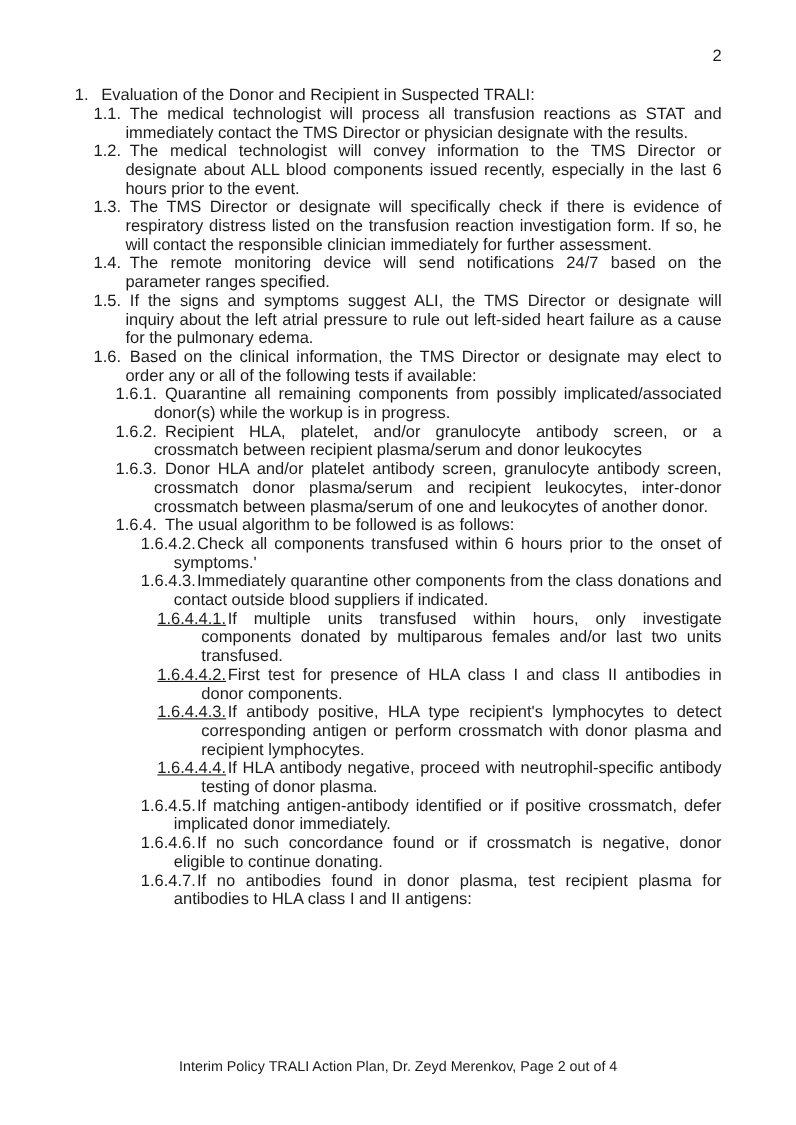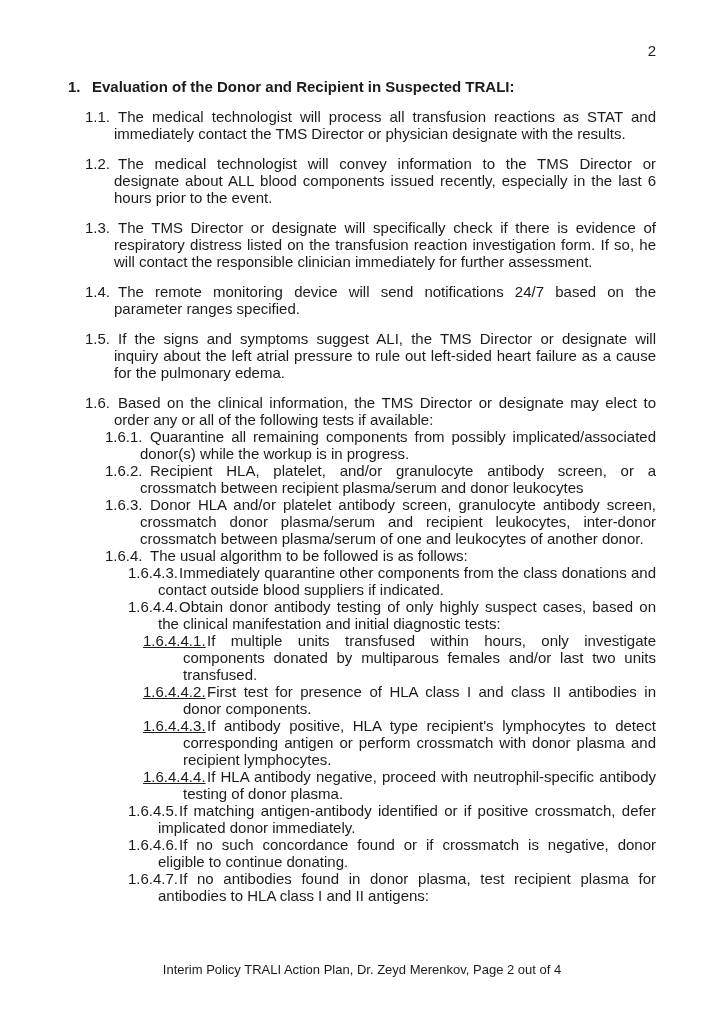--- a/index.html
+++ b/index.html
@@ -31,24 +31,24 @@
   .list {
     margin-top: 19px;
   }
   .li {
     text-align: justify;
   }
   .num {
     display: inline-block;
     text-indent: 0;
   }
-  .lvl1 { font-weight: 700; padding-left: 24px; text-indent: -24px; }
+  .lvl1 { font-weight: 400; padding-left: 24px; text-indent: -24px; }
   .lvl1 .num { width: 24px; }
   .lvl2 { padding-left: 46px; text-indent: -29px; }
-  .lvl2 .num { width: 33px; margin-top: 13px; }
+  .lvl2 .num { width: 33px; }
   .lvl3 { padding-left: 72px; text-indent: -35px; }
   .lvl3 .num { width: 45px; }
   .lvl4 { padding-left: 90px; text-indent: -30px; }
   .lvl4 .num { width: 51px; }
   .lvl5 { padding-left: 115px; text-indent: -40px; }
   .lvl5 .num { width: 64px; text-decoration: underline; }
   .footer {
     position: absolute;
     left: 0;
     right: 0;
@@ -68,22 +68,22 @@
       <div class="li lvl2"><span class="num">1.1.</span><span>The medical technologist will process all transfusion reactions as STAT and immediately contact the TMS Director or physician designate with the results.</span></div>
       <div class="li lvl2"><span class="num">1.2.</span><span>The medical technologist will convey information to the TMS Director or designate about ALL blood components issued recently, especially in the last 6 hours prior to the event.</span></div>
       <div class="li lvl2"><span class="num">1.3.</span><span>The TMS Director or designate will specifically check if there is evidence of respiratory distress listed on the transfusion reaction investigation form.  If so, he will contact the responsible clinician immediately for further assessment.</span></div>
       <div class="li lvl2"><span class="num">1.4.</span><span>The remote monitoring device will send notifications 24/7 based on the parameter ranges specified.</span></div>
       <div class="li lvl2"><span class="num">1.5.</span><span>If the signs and symptoms suggest ALI,  the TMS Director or designate will inquiry about the left atrial pressure to rule out left-sided heart failure as a cause for the pulmonary edema.</span></div>
       <div class="li lvl2"><span class="num">1.6.</span><span>Based on the clinical information, the TMS Director or designate may elect to order any or all of the following tests if available:</span></div>
       <div class="li lvl3"><span class="num">1.6.1.</span><span>Quarantine all remaining components from possibly implicated/associated donor(s) while the workup is in progress.</span></div>
       <div class="li lvl3"><span class="num">1.6.2.</span><span>Recipient HLA, platelet, and/or granulocyte antibody screen, or a crossmatch between recipient plasma/serum and donor leukocytes</span></div>
       <div class="li lvl3"><span class="num">1.6.3.</span><span>Donor HLA and/or platelet antibody screen, granulocyte antibody screen, crossmatch donor plasma/serum and recipient leukocytes, inter-donor crossmatch between plasma/serum of one and leukocytes of another donor.</span></div>
       <div class="li lvl3"><span class="num">1.6.4.</span><span>The usual algorithm to be followed is as follows:</span></div>
+      <div class="li lvl4"><span class="num">1.6.4.2.</span><span>Check all components transfused within 6 hours prior to the onset of symptoms.'</span></div>
       <div class="li lvl4"><span class="num">1.6.4.3.</span><span>Immediately quarantine other components from the class donations and contact outside blood suppliers if indicated.</span></div>
-      <div class="li lvl4"><span class="num">1.6.4.4.</span><span>Obtain donor antibody testing of only highly suspect cases, based on the clinical manifestation and initial diagnostic tests:</span></div>
       <div class="li lvl5"><span class="num">1.6.4.4.1.</span><span>If multiple units transfused within hours, only investigate components donated by multiparous females and/or last two units transfused.</span></div>
       <div class="li lvl5"><span class="num">1.6.4.4.2.</span><span>First test for presence of HLA class I and class II antibodies in donor components.</span></div>
       <div class="li lvl5"><span class="num">1.6.4.4.3.</span><span>If antibody positive, HLA type recipient's lymphocytes to detect corresponding antigen or perform crossmatch with donor plasma and recipient lymphocytes.</span></div>
       <div class="li lvl5"><span class="num">1.6.4.4.4.</span><span>If HLA antibody negative, proceed with neutrophil-specific antibody testing of donor plasma.</span></div>
       <div class="li lvl4"><span class="num">1.6.4.5.</span><span>If matching antigen-antibody identified or if positive crossmatch, defer implicated donor immediately.</span></div>
       <div class="li lvl4"><span class="num">1.6.4.6.</span><span>If no such concordance found or if crossmatch is negative, donor eligible to continue donating.</span></div>
       <div class="li lvl4"><span class="num">1.6.4.7.</span><span>If no antibodies found in donor plasma, test recipient plasma for antibodies to HLA class I and II antigens:</span></div>
     </div>
   <div class="footer">Interim Policy TRALI Action Plan, Dr. Zeyd Merenkov, Page 2 out of 4</div>
 </div>

